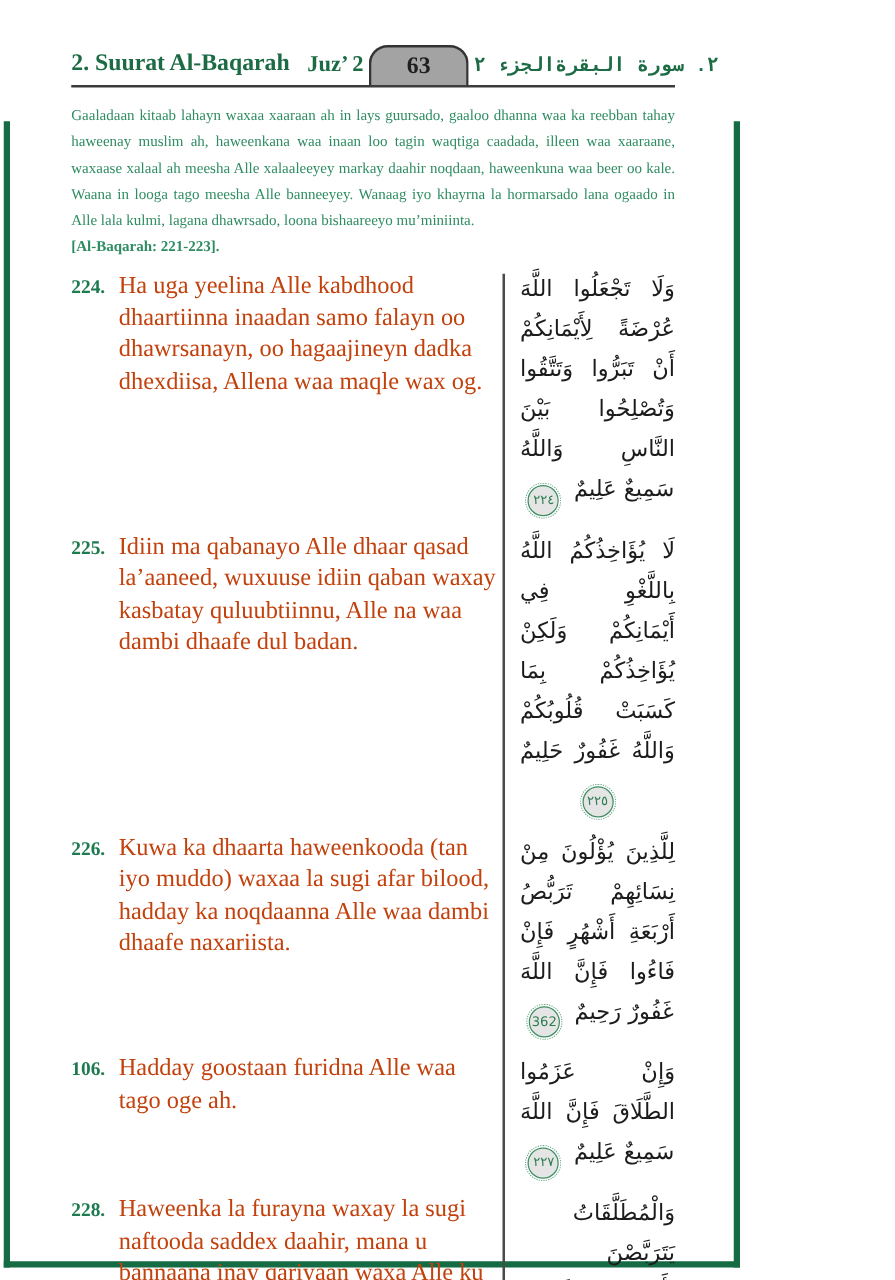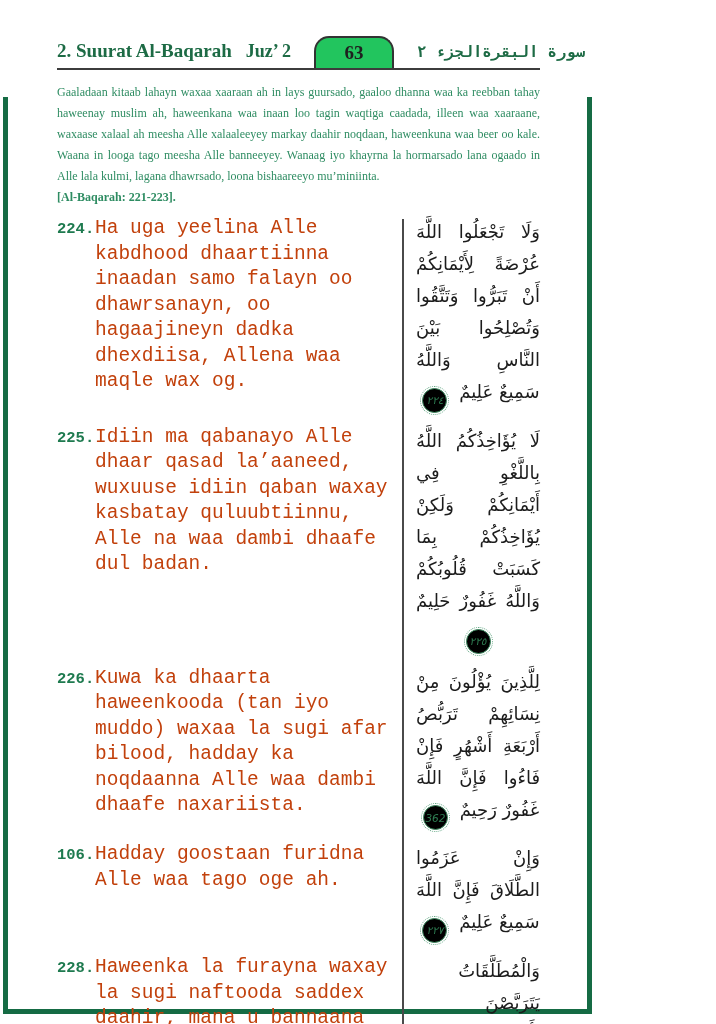--- a/index.html
+++ b/index.html
@@ -13,53 +13,53 @@
   .frame-left{left:3px;top:97px;bottom:10px;width:5px;}
   .frame-right{right:3px;top:97px;bottom:10px;width:5px;}
   .frame-bottom{left:3px;right:3px;bottom:10px;height:5px;}
 
   
   .header{
     display:flex;align-items:flex-end;justify-content:space-between;
     border-bottom:2px solid #3c3c3c;height:42px;
   }
   .h-left{font-size:19px;font-weight:bold;color:#1d6b45;padding-bottom:6px;white-space:nowrap;}
-  .h-center{display:flex;align-items:flex-end;gap:23px;margin-left:14px;}
+  .h-center{display:flex;align-items:flex-end;gap:4px;margin-left:14px;}
   .juz-latin{font-size:18px;font-weight:bold;color:#1d6b45;padding-bottom:6px;white-space:nowrap;}
   .page-tab{
-    width:76px;height:30px;background:#22c55e;border:2px solid #333333;border-bottom:none;
+    width:76px;height:30px;background:#a3a3a3;border:2px solid #333333;border-bottom:none;
     border-radius:15px 15px 0 0;display:flex;align-items:center;justify-content:center;
   }
   .page-tab span{font-size:19px;font-weight:bold;color:#1f1f1f;}
   .juz-arabic,.h-right{
     font-family:Liberation Mono, monospace;font-size:15.5px;color:#1d6b45;
     padding-bottom:6px;direction:rtl;white-space:nowrap;font-weight:bold;
   }
 
   
   .intro{margin:12px 0 0 0;font-size:12px;line-height:21px;color:#2e8c62;text-align:justify;}
   .intro .ref{display:block;font-weight:bold;text-align:left;}
 
   
   .verses{margin-top:8px;position:relative;}
   .col-divider{position:absolute;left:345px;top:3px;bottom:36px;width:1.5px;background:#4a4a4a;}
   .vrow{display:flex;margin-bottom:12px;}
   .vrow:last-child{margin-bottom:0;gap:15px;}
-  .somali{width:345px;flex:none;display:flex;box-sizing:border-box;font-family:Liberation Mono, monospace;}
+  .somali{width:345px;flex:none;display:flex;box-sizing:border-box;}
   .vnum{flex:none;width:38px;font-size:15.5px;font-weight:bold;color:#1e7a4f;line-height:25.5px;padding-top:1px;}
   .vtext{flex:1;font-size:19.5px;line-height:25.5px;color:#c2410c;}
   .arabic{
     flex:1;padding-left:14px;direction:rtl;
     font-family:"DejaVu Sans",sans-serif;font-size:18px;line-height:32px;color:#1c1c1c;
     text-align:justify;text-align-last:center;
   }
   .medallion{
     display:inline-flex;align-items:center;justify-content:center;
     width:23px;height:23px;border:1px solid #3f8e63;outline:1px dotted #6aab8a;outline-offset:1px;
-    border-radius:50%;margin:0 6px;vertical-align:-6px;background:#000000;font-style:italic;
+    border-radius:50%;margin:0 6px;vertical-align:-6px;background:#e5e5e5;
   }
   .mnum{font-size:10.5px;color:#2e7d52;line-height:1;font-family:"DejaVu Sans",sans-serif;}
 </style>
 </head>
 <body>
 
 <div class="page">
 
   <div class="frame frame-left"></div>
   <div class="frame frame-right"></div>

